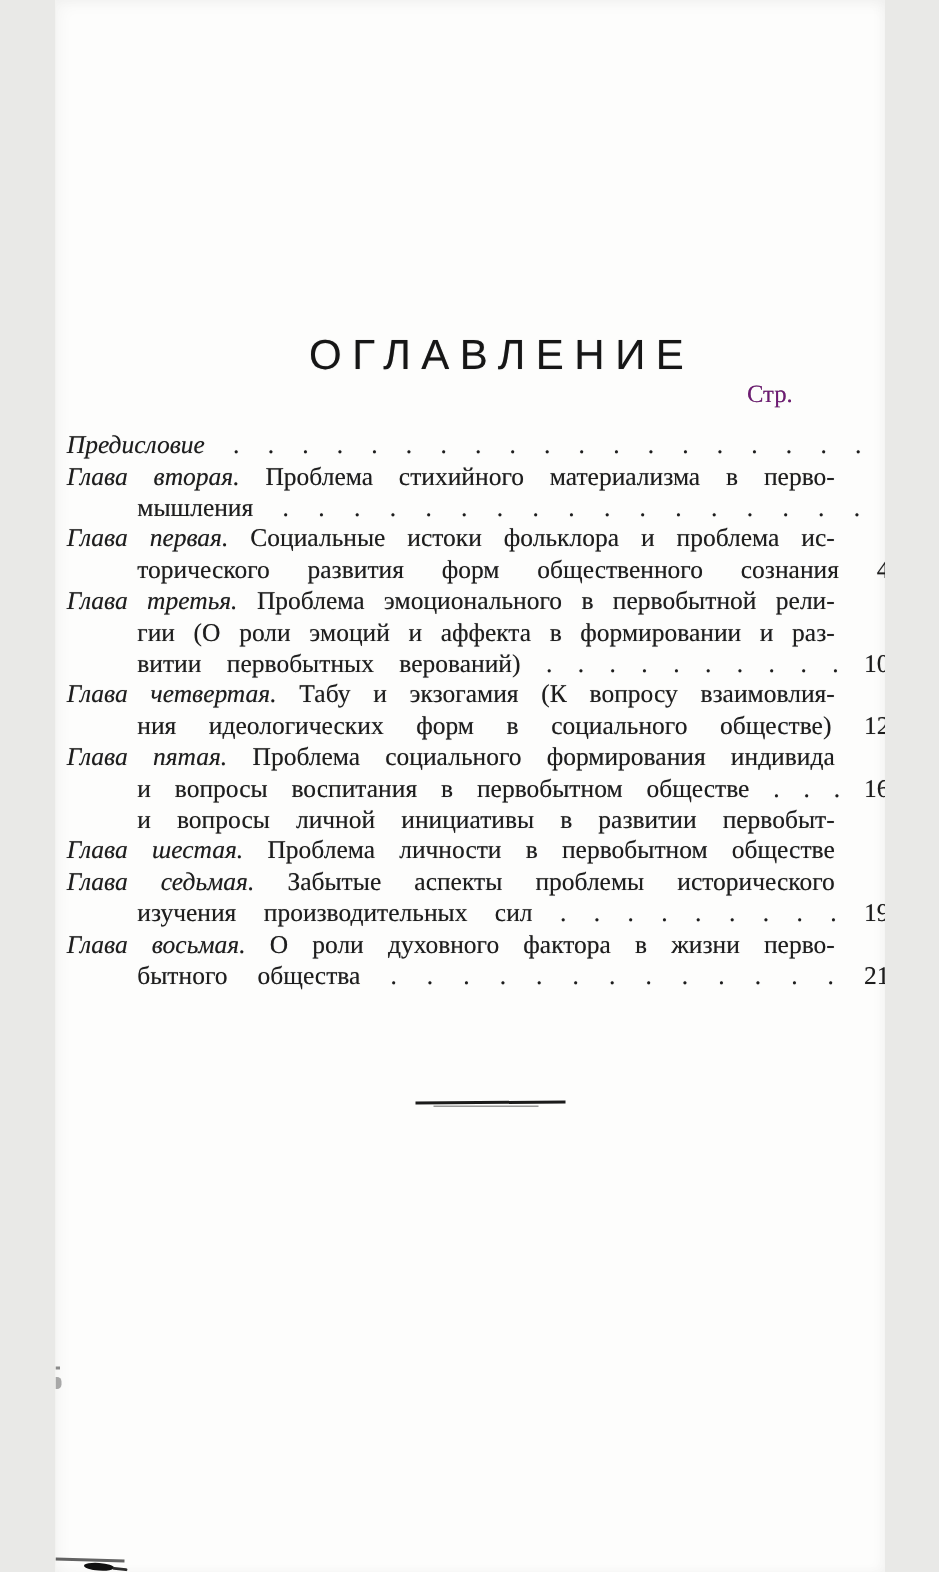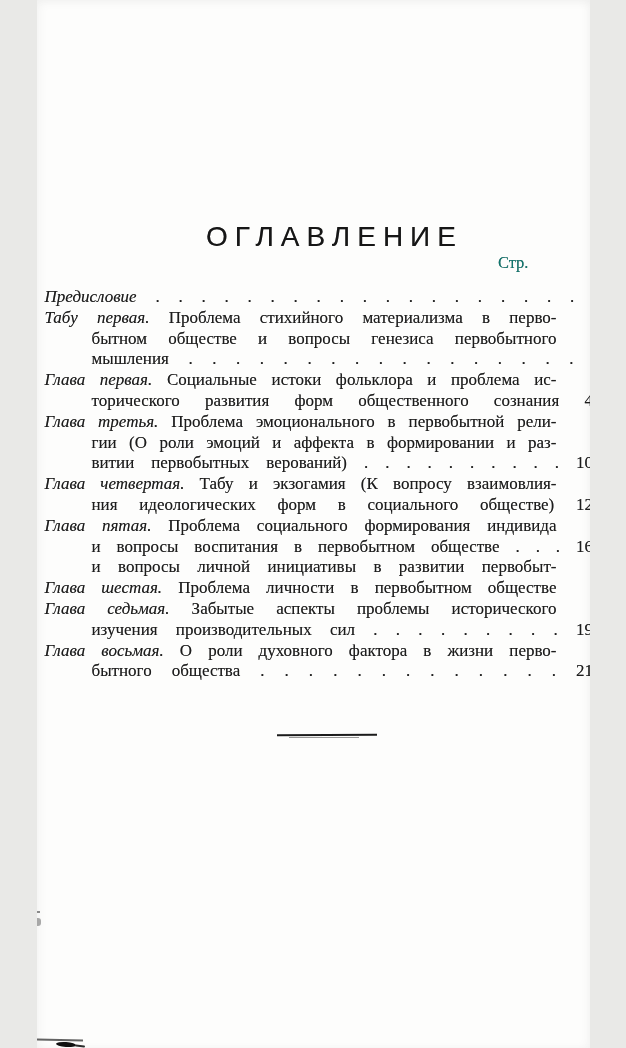--- a/index.html
+++ b/index.html
@@ -16,21 +16,21 @@
   .title{
     position:absolute;left:0;top:221px;width:596px;
     text-align:center;
     font-family:"Liberation Sans","DejaVu Sans",sans-serif;
     font-size:28px;font-weight:400;letter-spacing:7px;
     color:#161616;
     text-shadow:0 0 0.5px rgba(20,20,20,0.5);
   }
   .page-col{
     position:absolute;right:61px;top:253px;
-    font-size:16.5px;color:#0f766e;
+    font-size:16.5px;color:#701a75;
     text-shadow:0 0 0.4px rgba(30,30,30,0.5);
   }
   .toc{
     position:absolute;left:8px;top:287px;width:557px;
     font-size:17px;line-height:20.8px;color:#1d1d1d;
     text-shadow:0 0 0.45px rgba(30,30,30,0.55);
   }
   .ln{text-align:justify;text-align-last:justify;-moz-text-align-last:justify;}
   .ln.first{width:512px;}
   .ln.mid{margin-left:47px;width:465px;}
@@ -72,24 +72,23 @@
     <div>
       <div class="ln full last">
         <span class="chap">Предисловие</span>
         <span class="leader">. . . . . . . . . . . . . . . . . . .</span>
         <span class="num">3</span>
       </div>
     </div>
 
     <div>
       <div class="ln first">
-        <span class="chap">Табу первая.</span>
+        <span class="chap">Глава вторая.</span>
         <span>Проблема стихийного материализма в перво-</span>
       </div>
-      <div class="ln mid">бытном обществе и вопросы генезиса первобытного</div>
       <div class="ln last">
         <span>мышления</span>
         <span class="leader">. . . . . . . . . . . . . . . . .</span>
         <span class="num">7</span>
       </div>
     </div>
 
     <div>
       <div class="ln first">
         <span class="chap">Глава первая.</span>

